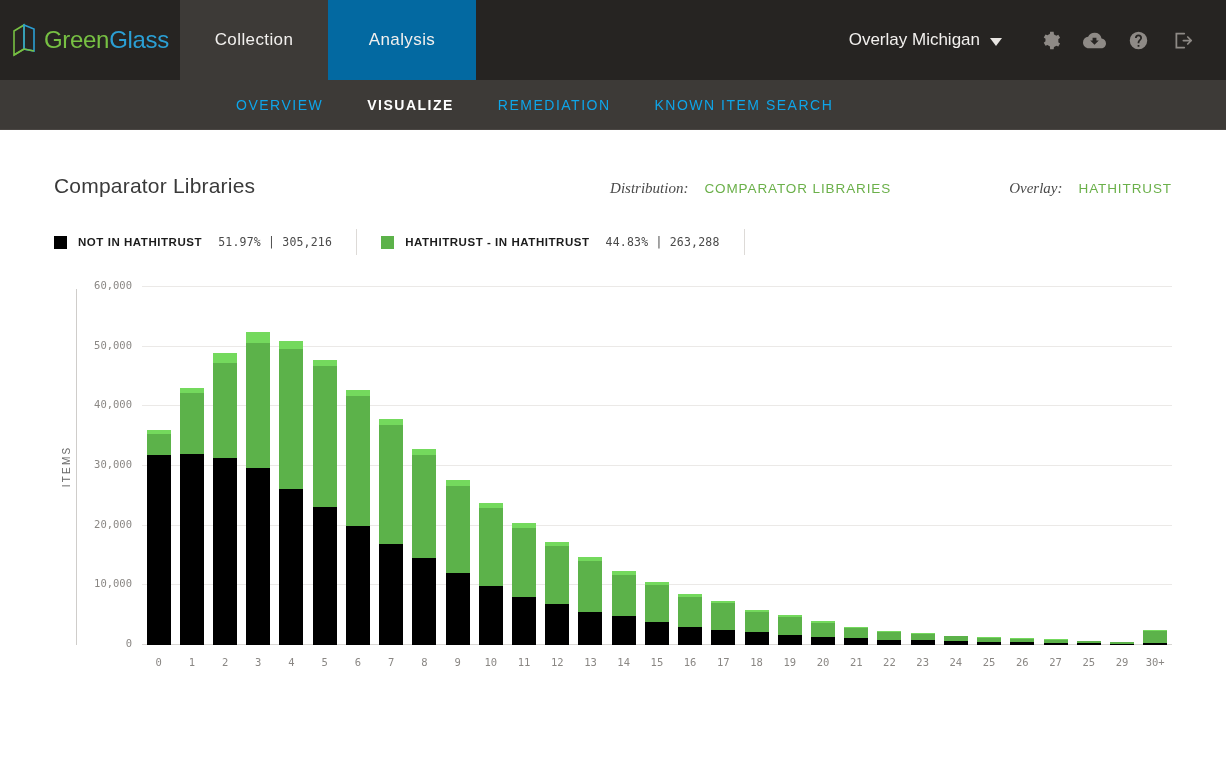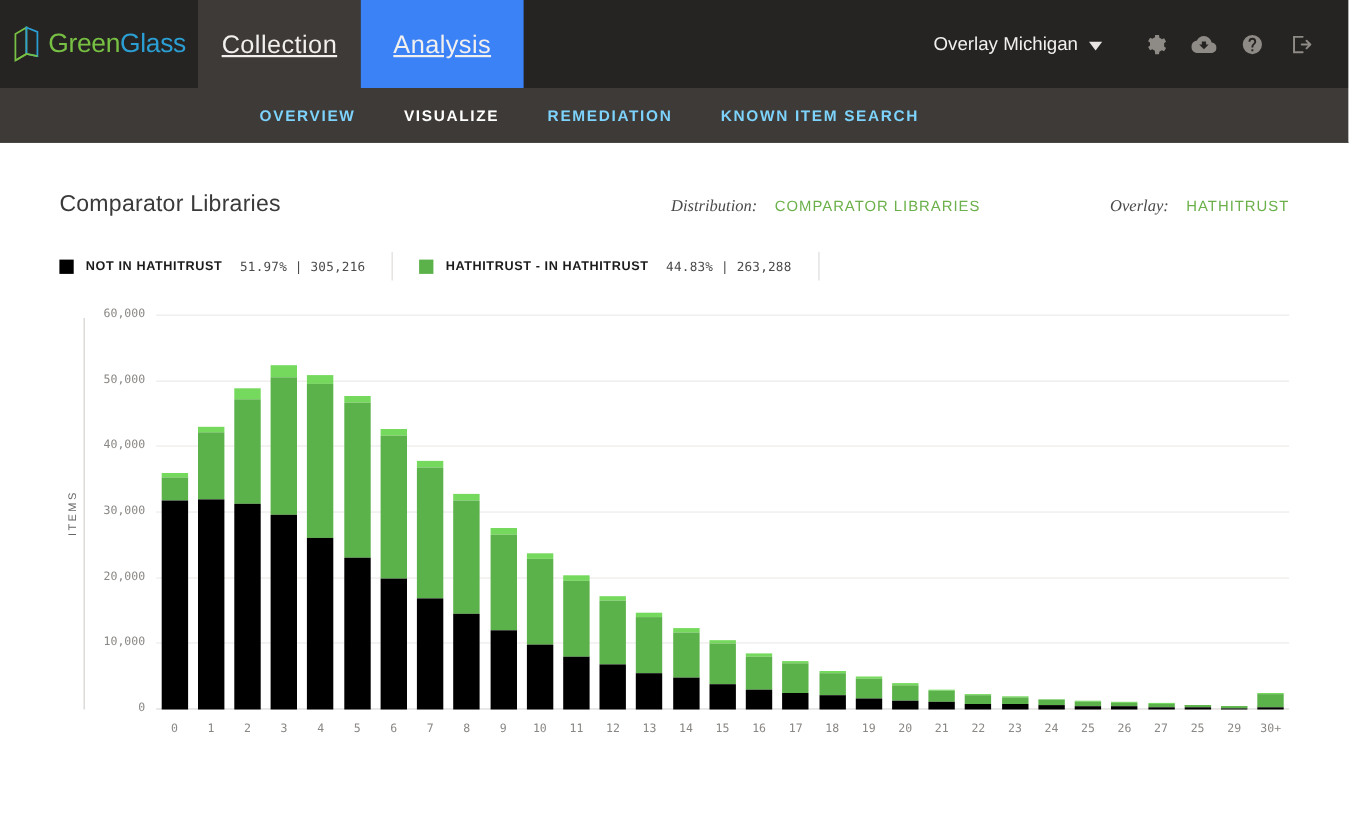--- a/index.html
+++ b/index.html
@@ -31,26 +31,25 @@
   .brand-text { font-size: 24px; letter-spacing: -0.3px; }
   .brand-green { color: #77c043; }
   .brand-blue  { color: #2b9fd4; }
 
   .primary-tab {
     flex: 0 0 148px;
     display: flex;
     align-items: center;
     justify-content: center;
     color: #f2f0ee;
-    font-size: 23px;
+    font-size: 17px;
     letter-spacing: .4px;
-    text-decoration: underline;
   }
   .primary-tab.active { background: #3d3a37; }
-  .primary-tab.idle   { background: #3b82f6; }
+  .primary-tab.idle   { background: #0369a1; }
 
   #topbar-right {
     margin-left: auto;
     display: flex;
     align-items: center;
     gap: 0px;
     padding-right: 22px;
   }
   #org-select {
     display: flex;
@@ -78,26 +77,25 @@
   #subnav {
     height: 50px;
     background: #3d3a37;
     display: flex;
     align-items: center;
     padding-left: 214px;
     gap: 0;
     border-bottom: 1px solid #4a4643;
   }
   .subnav-item {
-    color: #7dd3fc;
+    color: #0ea5e9;
     font-size: 14px;
     letter-spacing: 1.5px;
     padding: 0 22px;
     text-transform: uppercase;
-    font-weight: bold;
   }
   .subnav-item.active { color: #ffffff; font-weight: bold; }
 
   
   #main { padding: 0 54px; position: relative; text-align: center; }
 
   #title-row {
     display: flex;
     align-items: baseline;
     padding-top: 44px;

